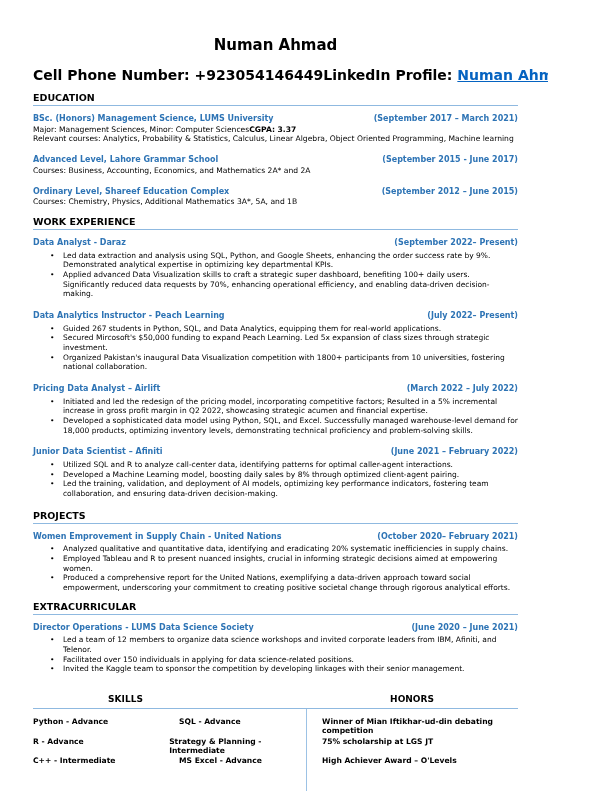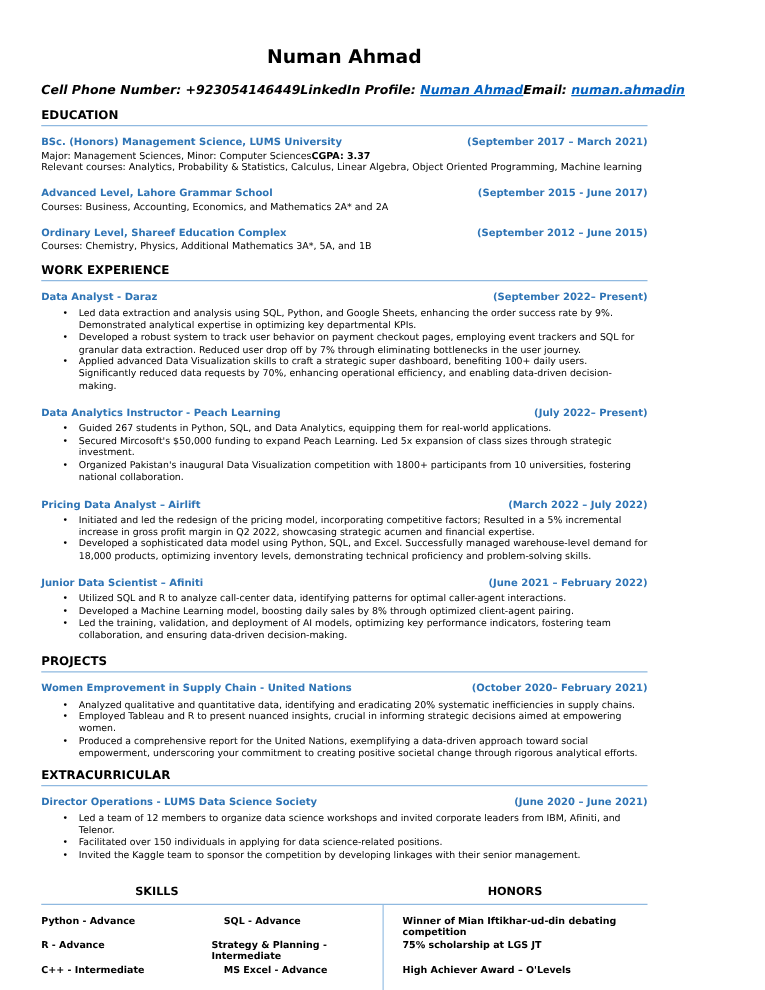--- a/index.html
+++ b/index.html
@@ -2,21 +2,21 @@
 <html><head>
 <meta charset="utf-8">
 <style>
   html,body{margin:0;padding:0;background:#ffffff;}
   .page{
     width:548px;height:792px;box-sizing:border-box;position:relative;
     padding:36px 30px 0 33px;background:#ffffff;color:#000;
     font-family:"DejaVu Sans",sans-serif;overflow:hidden;
   }
   .name{font-size:15px;line-height:18px;font-weight:700;text-align:center;margin:0 0 13px 0;}
-  .contact{display:flex;justify-content:space-between;align-items:baseline;font-size:10px;font-weight:700;margin-bottom:9px;white-space:nowrap;font-style:italic;}
+  .contact{display:flex;justify-content:space-between;align-items:baseline;font-size:14px;font-weight:700;margin-bottom:9px;white-space:nowrap;}
   .lnk{color:#0563C1;text-decoration:underline;cursor:pointer;}
   .sec-h{font-size:9.5px;line-height:11px;font-weight:700;border-bottom:1.6px solid #8FB9E0;padding-bottom:2px;margin:0 0 8px 0;}
   .mt-work{margin-top:9px;}
   .mt-proj{margin-top:11px;}
   .mt-extra{margin-top:8px;}
   .entry-head{display:flex;justify-content:space-between;align-items:center;color:#2E74B5;font-weight:700;font-size:8px;line-height:10.5px;}
   .detail{font-size:7.6px;line-height:9.9px;}
   .detail-row{display:flex;}
   .cgpa{font-weight:700;}
   .edu-entry{margin-bottom:11px;}
@@ -90,24 +90,20 @@
       <span>Data Analyst - Daraz</span>
       <span>(September 2022– Present)</span>
     </div>
     <div class="bullets">
       <div class="b">
           <span class="dot"></span>
           <span class="btxt">Led data extraction and analysis using SQL, Python, and Google Sheets, enhancing the order success rate by 9%. Demonstrated analytical expertise in optimizing key departmental KPIs.</span>
         </div>
       <div class="b">
           <span class="dot"></span>
-          <span class="btxt">Developed a robust system to track user behavior on payment checkout pages, employing event trackers and SQL for granular data extraction. Reduced user drop off by 7% through eliminating bottlenecks in the user journey.</span>
-        </div>
-      <div class="b">
-          <span class="dot"></span>
           <span class="btxt">Applied advanced Data Visualization skills to craft a strategic super dashboard, benefiting 100+ daily users. Significantly reduced data requests by 70%, enhancing operational efficiency, and enabling data-driven decision-making.</span>
         </div>
     </div>
   </div>
 
   <div class="entry">
     <div class="entry-head">
       <span>Data Analytics Instructor - Peach Learning</span>
       <span>(July 2022– Present)</span>
     </div>

